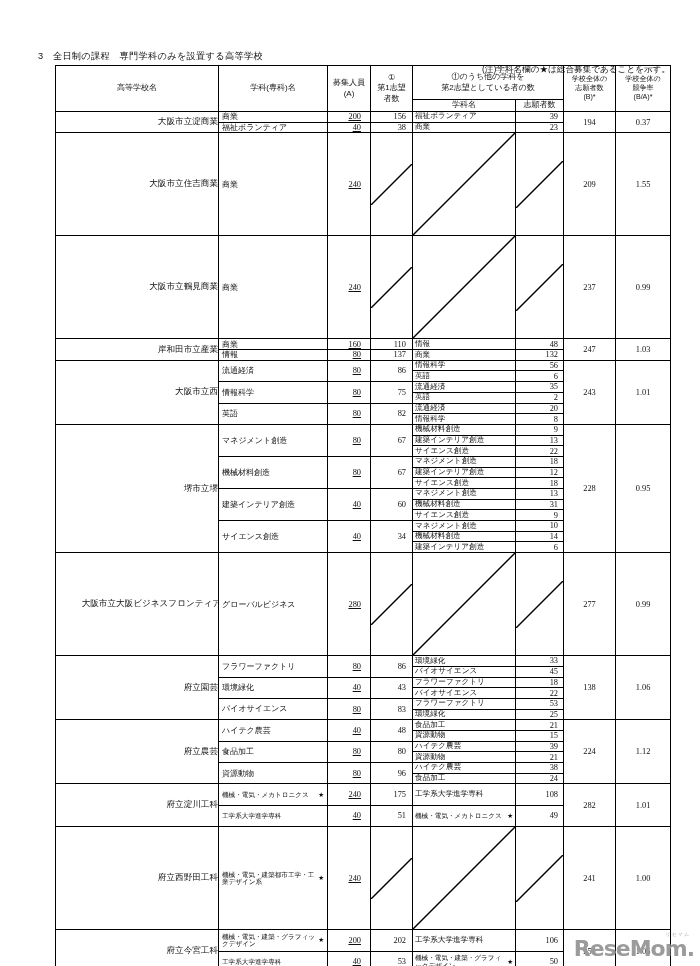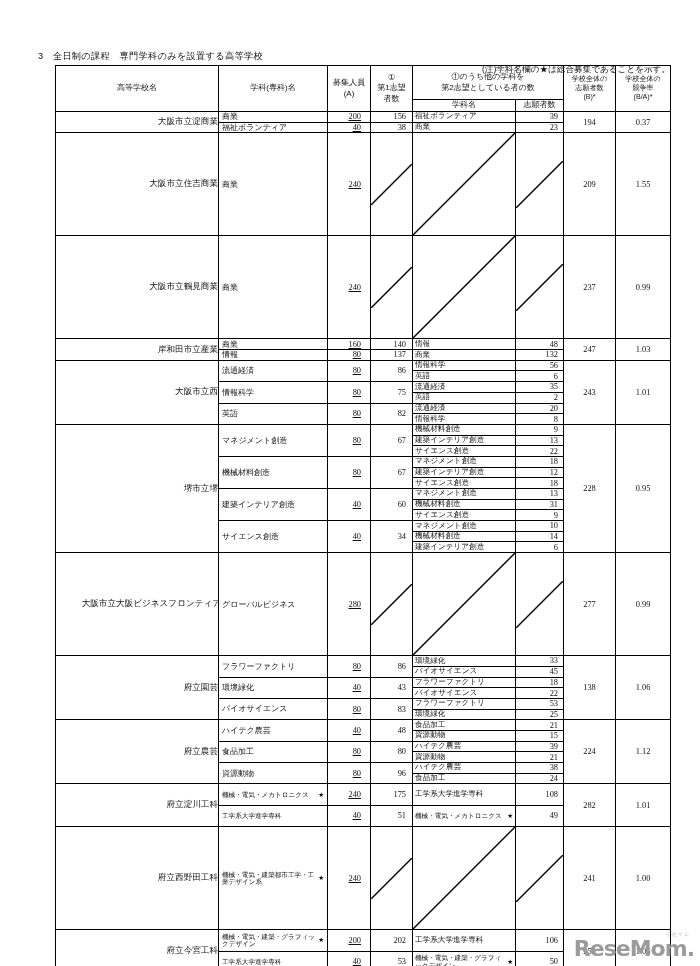--- a/index.html
+++ b/index.html
@@ -159,21 +159,21 @@
           <td class="rate" rowspan="1">0.99</td>
         </tr>
         <tr style="height: 10.7px;">
           <td class="school-cell" rowspan="2"><span class="founder">岸和田市立</span><span>産業</span></td>
           <td class="dept-cell" rowspan="1">
             <div class="dept-flex">
               <span class="nm">商業</span>
             </div>
           </td>
           <td class="num cap" rowspan="1">160</td>
-          <td class="num first" rowspan="1">140</td>
+          <td class="num first" rowspan="1">110</td>
           <td class="sc-name">
             <div class="dept-flex">
               <span class="nm">情報</span>
             </div>
           </td>
           <td class="num sc-count">48</td>
           <td class="total" rowspan="2">247</td>
           <td class="rate" rowspan="2">1.03</td>
         </tr>
         <tr style="height: 10.7px;">

